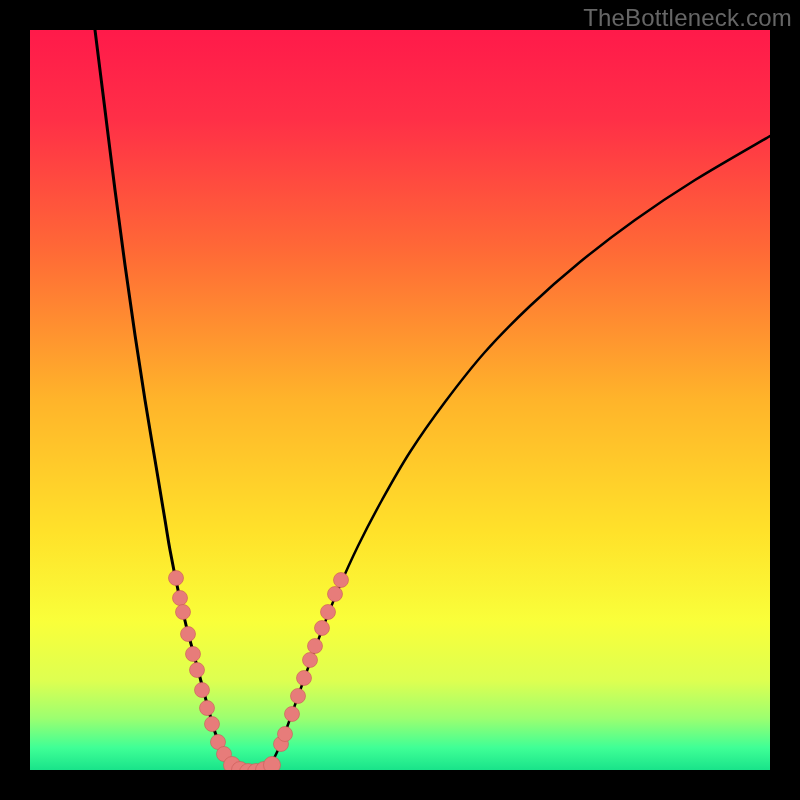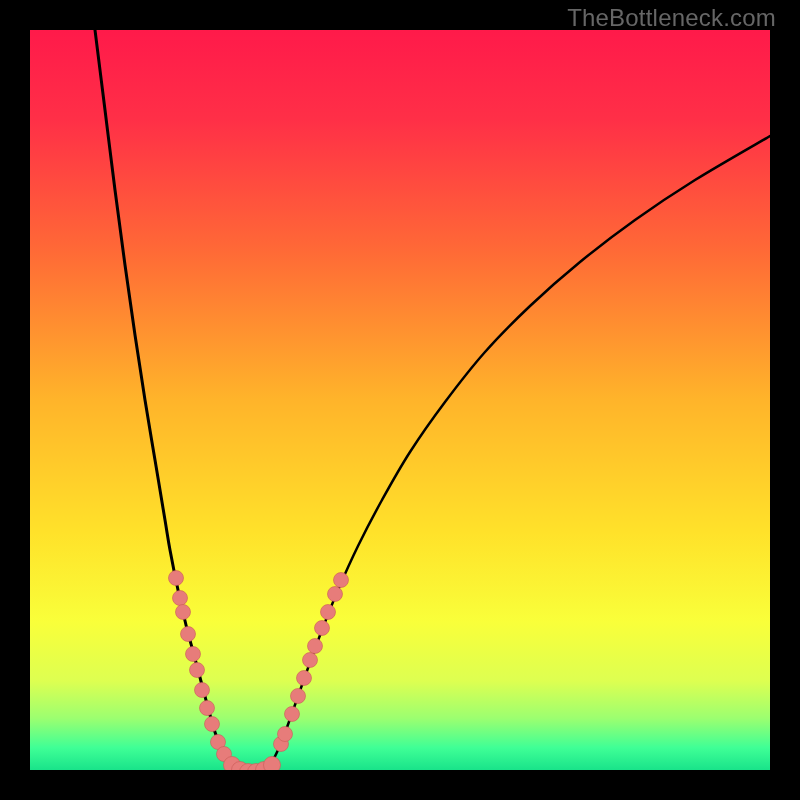--- a/index.html
+++ b/index.html
@@ -22,21 +22,21 @@
   .plot {
     position: absolute;
     left: 0;
     top: 0;
     width: 740px;
     height: 740px;
   }
   .watermark {
     position: absolute;
     top: 4px;
-    right: 24px;
+    right: 8px;
     color: #666;
     font-size: 24px;
     font-weight: 500;
     letter-spacing: 0.2px;
   }
   svg { display: block; }
 </style>
 </head>
 <body>
 

